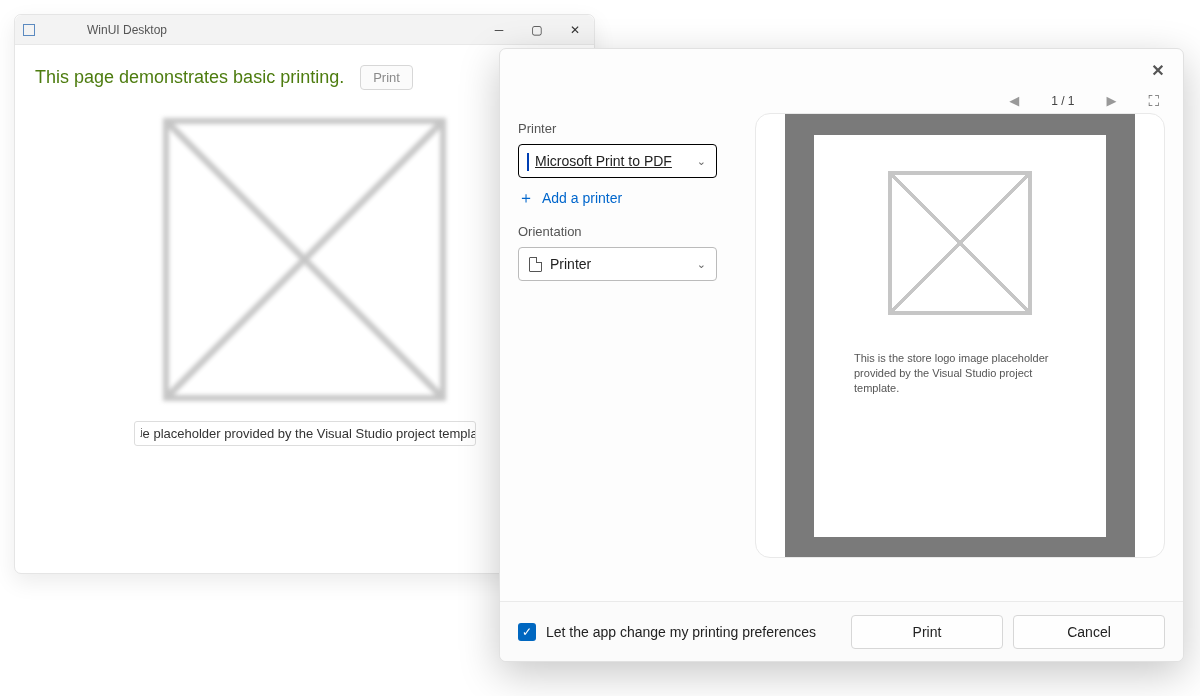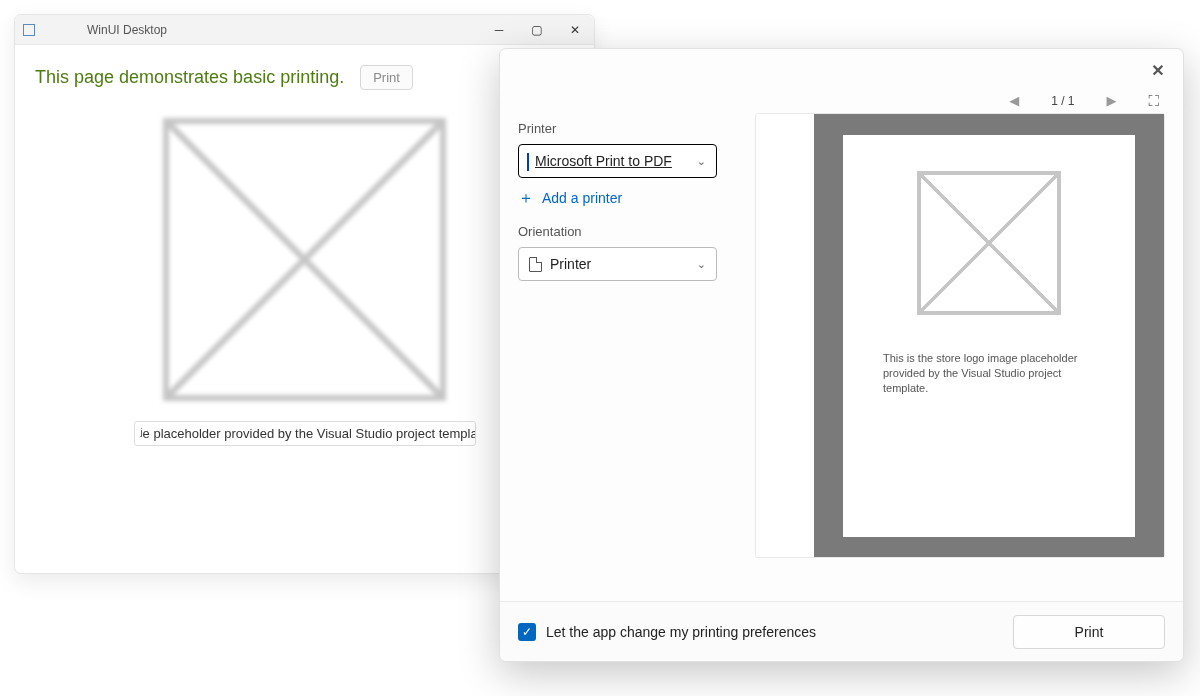--- a/index.html
+++ b/index.html
@@ -77,22 +77,22 @@
   .combo .chev { margin-left:auto; color:#666; font-size:11px; }
   .focus-caret { position:absolute; left:8px; top:8px; width:2px; height:18px; background:#003fb3; }
   .link { color:#0066cc; font-size:14px; display:flex; align-items:center; gap:8px; cursor:pointer; }
   .link .plus { font-size:16px; line-height:1; }
   .section-gap { height:18px; }
   .doc-icon { width:13px; height:15px; border:1.3px solid #555; border-radius:1px; margin-right:8px; position:relative; }
   .doc-icon::after { content:""; position:absolute; right:-1px; top:-1px; width:5px; height:5px; border-left:1.3px solid #555; border-bottom:1.3px solid #555; background:#fff; }
 
   .preview { flex:1; padding-top: 22px; }
   .preview-frame {
-    width: 410px; height: 445px; border:1px solid #e9e9e9; border-radius:3px;
-    background:#fff; display:flex; align-items:flex-start; justify-content:flex-end;
+    width: 410px; height: 445px; border:1px solid #e9e9e9; border-radius:15px;
+    background:#fff; display:flex; align-items:flex-start; justify-content:center;
     padding:0;
     margin-left:28px;
   }
   .preview-page-outer {
     margin-top:0; width: 350px; height: 443px; background:#7a7a7a;
     display:flex; align-items:center; justify-content:center;
   }
   .preview-page {
     width: 292px; height: 402px; background:#fff; padding: 28px 36px 0 36px;
     display:flex; flex-direction:column; align-items:center;
@@ -189,15 +189,16 @@
       </div>
     </div>
   </div>
   <div class="dlg-footer">
     <div class="chk-row">
       <div class="chk">✓</div>
       <span>Let the app change my printing preferences</span>
     </div>
     <div class="footer-btns">
       <div class="btn">Print</div>
+      <div class="btn">Cancel</div>
     </div>
   </div>
 </div>
 
 </body></html>

